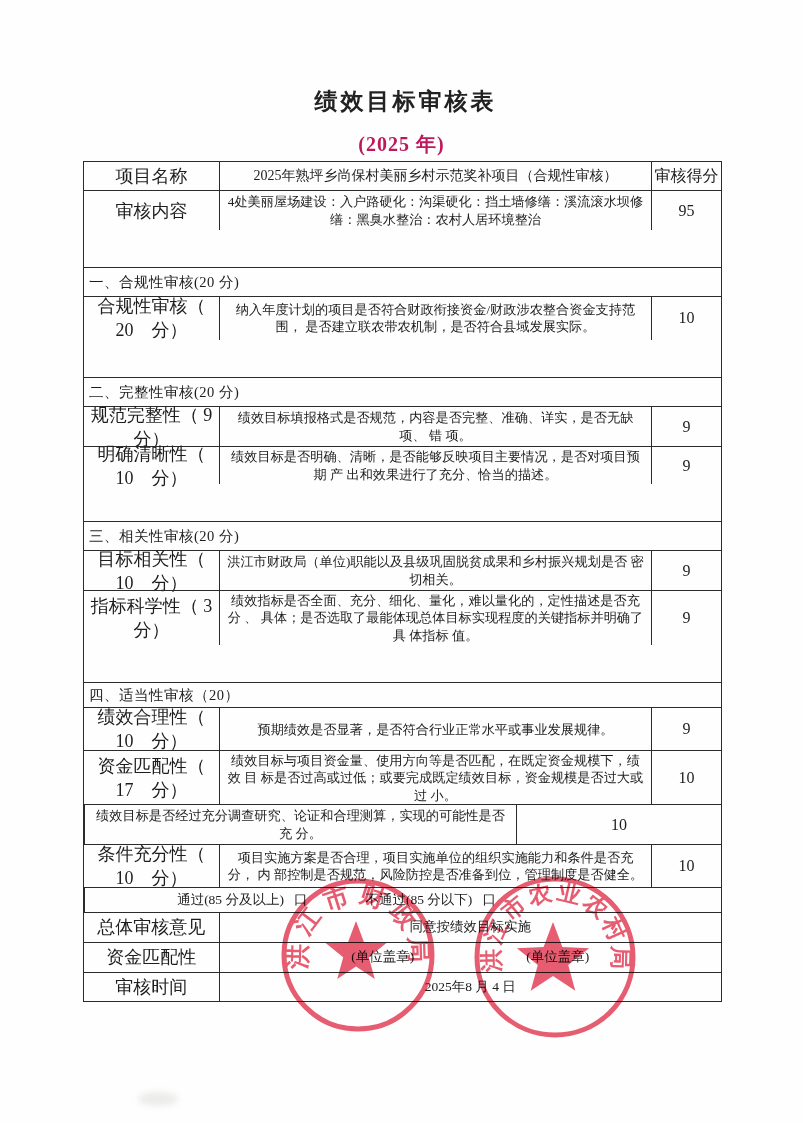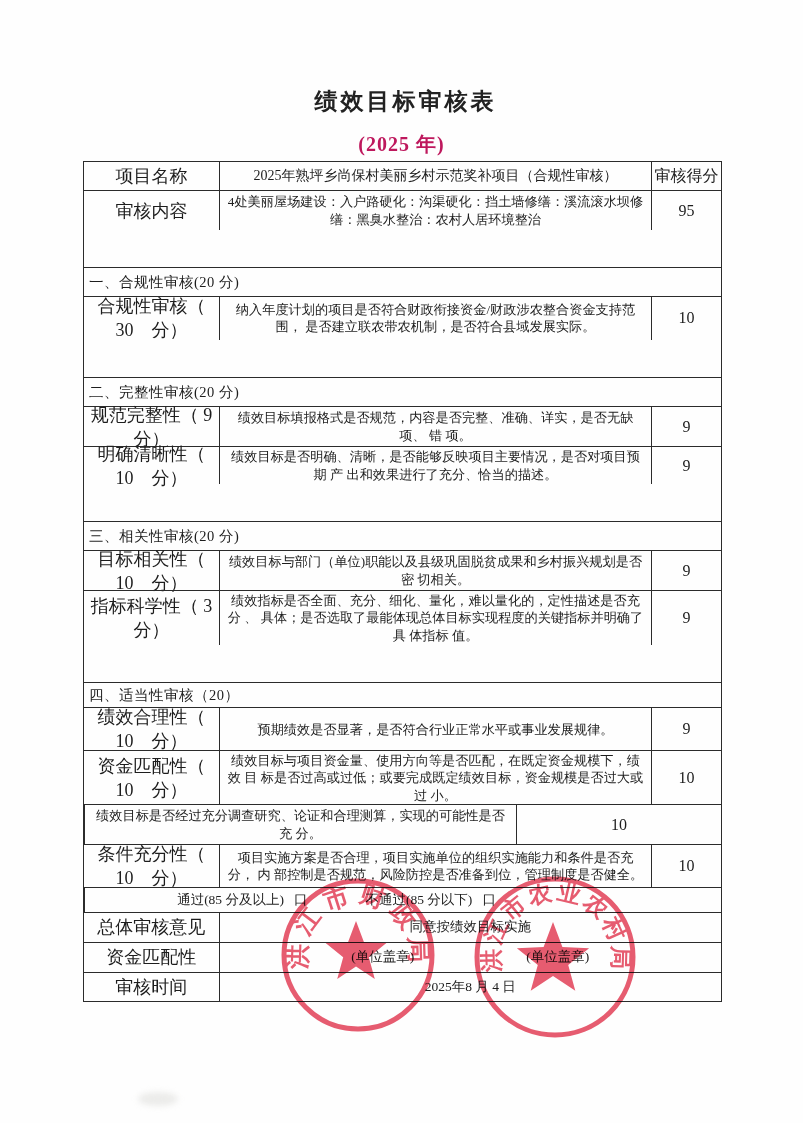--- a/index.html
+++ b/index.html
@@ -38,57 +38,57 @@
     </div>
 
     <div class="row" style="height:41px">
       <div class="c1">审核内容</div>
       <div class="c2">4处美丽屋场建设：入户路硬化：沟渠硬化：挡土墙修缮：溪流滚水坝修 缮：黑臭水整治：农村人居环境整治</div>
       <div class="c3">95</div>
     </div>
 
     <div class="section-row" style="height:42px">一、合规性审核(20 分)</div>
     <div class="row" style="height:44px">
-      <div class="c1">合规性审核（ 30　分）</div>
+      <div class="c1">合规性审核（ 20　分）</div>
       <div class="c2">纳入年度计划的项目是否符合财政衔接资金/财政涉农整合资金支持范围， 是否建立联农带农机制，是否符合县域发展实际。</div>
       <div class="c3">10</div>
     </div>
 
     <div class="section-row" style="height:43px">二、完整性审核(20 分)</div>
     <div class="row" style="height:40px">
       <div class="c1">规范完整性（ 9　分）</div>
       <div class="c2">绩效目标填报格式是否规范，内容是否完整、准确、详实，是否无缺项、 错 项。</div>
       <div class="c3">9</div>
     </div>
     <div class="row" style="height:38px">
       <div class="c1">明确清晰性（ 10　分）</div>
       <div class="c2">绩效目标是否明确、清晰，是否能够反映项目主要情况，是否对项目预期 产 出和效果进行了充分、恰当的描述。</div>
       <div class="c3">9</div>
     </div>
 
     <div class="section-row" style="height:42px">三、相关性审核(20 分)</div>
     <div class="row" style="height:40px">
       <div class="c1">目标相关性（ 10　分）</div>
-      <div class="c2">绩效目标与部门（单位)职能以及县级巩固脱贫成果和乡村振兴规划是否 密 切相关。</div>
+      <div class="c2">洪江市财政局（单位)职能以及县级巩固脱贫成果和乡村振兴规划是否 密 切相关。</div>
       <div class="c3">9</div>
     </div>
     <div class="row" style="height:55px">
       <div class="c1">指标科学性（ 3　分）</div>
       <div class="c2">绩效指标是否全面、充分、细化、量化，难以量化的，定性描述是否充分 、 具体；是否选取了最能体现总体目标实现程度的关键指标并明确了具 体指标 值。</div>
       <div class="c3">9</div>
     </div>
 
     <div class="section-row" style="height:37px">四、适当性审核（20）</div>
     <div class="row" style="height:43px">
       <div class="c1">绩效合理性（ 10　分）</div>
       <div class="c2">预期绩效是否显著，是否符合行业正常水平或事业发展规律。</div>
       <div class="c3">9</div>
     </div>
     <div class="row" style="height:54px">
-      <div class="c1">资金匹配性（ 10　分）</div>
+      <div class="c1">资金匹配性（ 17　分）</div>
       <div class="c2">绩效目标与项目资金量、使用方向等是否匹配，在既定资金规模下，绩效 目 标是否过高或过低；或要完成既定绩效目标，资金规模是否过大或过 小。</div>
       <div class="c3">10</div>
     </div>
 
     <div class="row" style="height:44px">
       <div class="c2">绩效目标是否经过充分调查研究、论证和合理测算，实现的可能性是否充 分。</div>
       <div class="c3">10</div>
     </div>
     <div class="row" style="height:43px">
       <div class="c1">条件充分性（ 10　分）</div>

